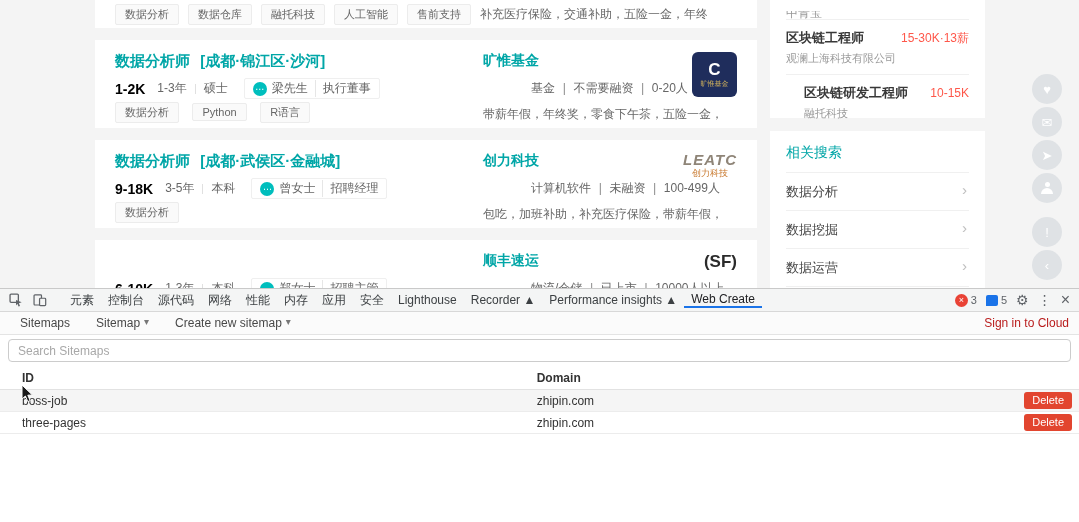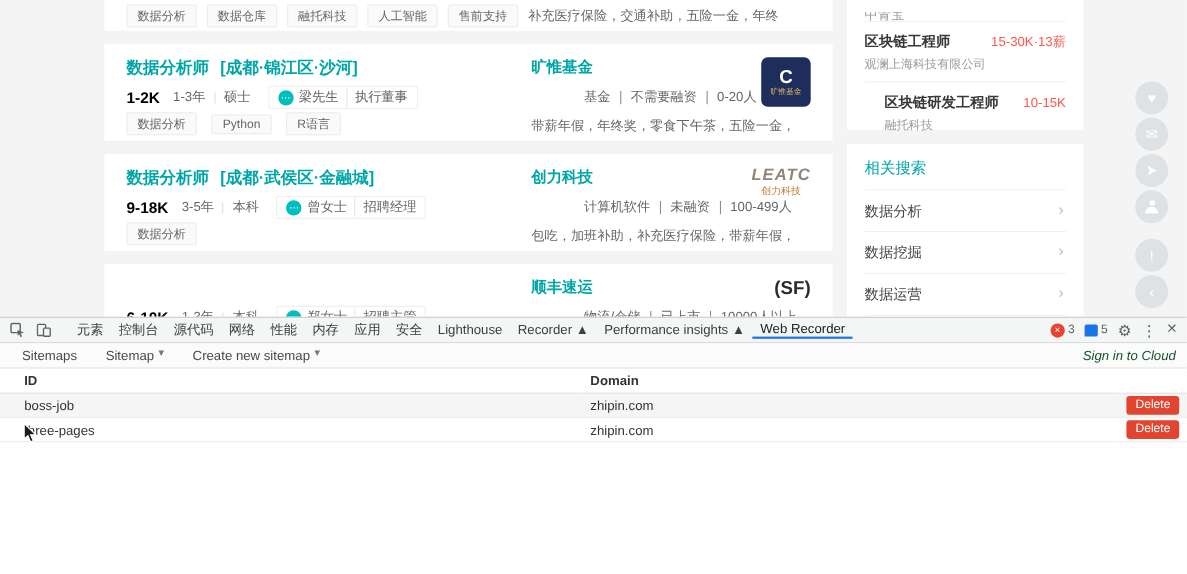--- a/index.html
+++ b/index.html
@@ -70,21 +70,21 @@
   .dt-right { margin-left:auto; display:flex; align-items:center; gap:9px; padding-right:9px; }
   .badge-group { display:flex; align-items:center; gap:3px; font-size:11px; color:#5f6368; }
   .err-dot { width:13px; height:13px; border-radius:50%; background:#e94235; color:#fff; font-size:9px; line-height:13px; text-align:center; }
   .issue-dot { width:12px; height:11px; background:#1a73e8; border-radius:2px 2px 2px 0; }
   .dt-gear, .dt-kebab, .dt-close { color:#5f6368; font-size:14px; display:flex; align-items:center; }
   .dt-close { font-size:16px; }
 
   .ws-toolbar { height:23px; background:#fbfbfb; border-bottom:1px solid #e4e4e4; display:flex; align-items:center; padding:0 10px 0 20px; font-size:12px; color:#484848; }
   .ws-nav { margin-right:26px; display:flex; gap:4px; white-space:nowrap; }
   .ws-caret { font-size:10px; color:#777; }
-  .ws-signin { margin-left:auto; color:#14532d;font-style:italic; }
+  .ws-signin { margin-left:auto; color:#b91c1c; }
 
   .ws-searchwrap { padding:4px 8px 5px; }
   .ws-search { width:100%; height:23px; border:1px solid #ccc; border-radius:4px; padding:0 9px; font-size:12px; color:#333; font-family:"Liberation Sans","DejaVu Sans",sans-serif; outline:none; }
   .ws-search::placeholder { color:#a8a8a8; }
 
   table.ws-table { width:100%; border-collapse:collapse; font-size:12px; color:#333; }
   .ws-table th { text-align:left; font-weight:bold; padding:4px 8px; border-bottom:1px solid #e2e2e2; }
   .ws-table th.c-id, .ws-table td.c-id { padding-left:22px; width:49%; }
   .ws-table th.c-act, .ws-table td.c-act { width:62px; }
   .ws-table td { padding:2px 8px; border-bottom:1px solid #ececec; }
@@ -268,21 +268,21 @@
       <span class="dt-tab">控制台</span>
       <span class="dt-tab">源代码</span>
       <span class="dt-tab">网络</span>
       <span class="dt-tab">性能</span>
       <span class="dt-tab">内存</span>
       <span class="dt-tab">应用</span>
       <span class="dt-tab">安全</span>
       <span class="dt-tab">Lighthouse</span>
       <span class="dt-tab">Recorder ▲</span>
       <span class="dt-tab">Performance insights ▲</span>
-      <span class="dt-tab active">Web Recorder</span>
+      <span class="dt-tab active">Web Create</span>
       <span class="dt-right">
         <span class="badge-group">
           <span class="err-dot">×</span>
           <span>3</span>
         </span>
         <span class="badge-group">
           <span class="issue-dot"></span>
           <span>5</span>
         </span>
         <span class="dt-gear">
@@ -305,20 +305,23 @@
         <span>Sitemap</span>
         <span class="ws-caret">▾</span>
       </span>
       <span class="ws-nav">
         <span>Create new sitemap</span>
         <span class="ws-caret">▾</span>
       </span>
       <span class="ws-signin">Sign in to Cloud</span>
     </div>
 
+    <div class="ws-searchwrap">
+      <input class="ws-search" type="text" placeholder="Search Sitemaps" style="">
+    </div>
 
     <table class="ws-table">
       <thead>
         <tr>
           <th class="c-id">ID</th>
           <th>Domain</th>
           <th class="c-act"></th>
         </tr>
       </thead>
       <tbody>

